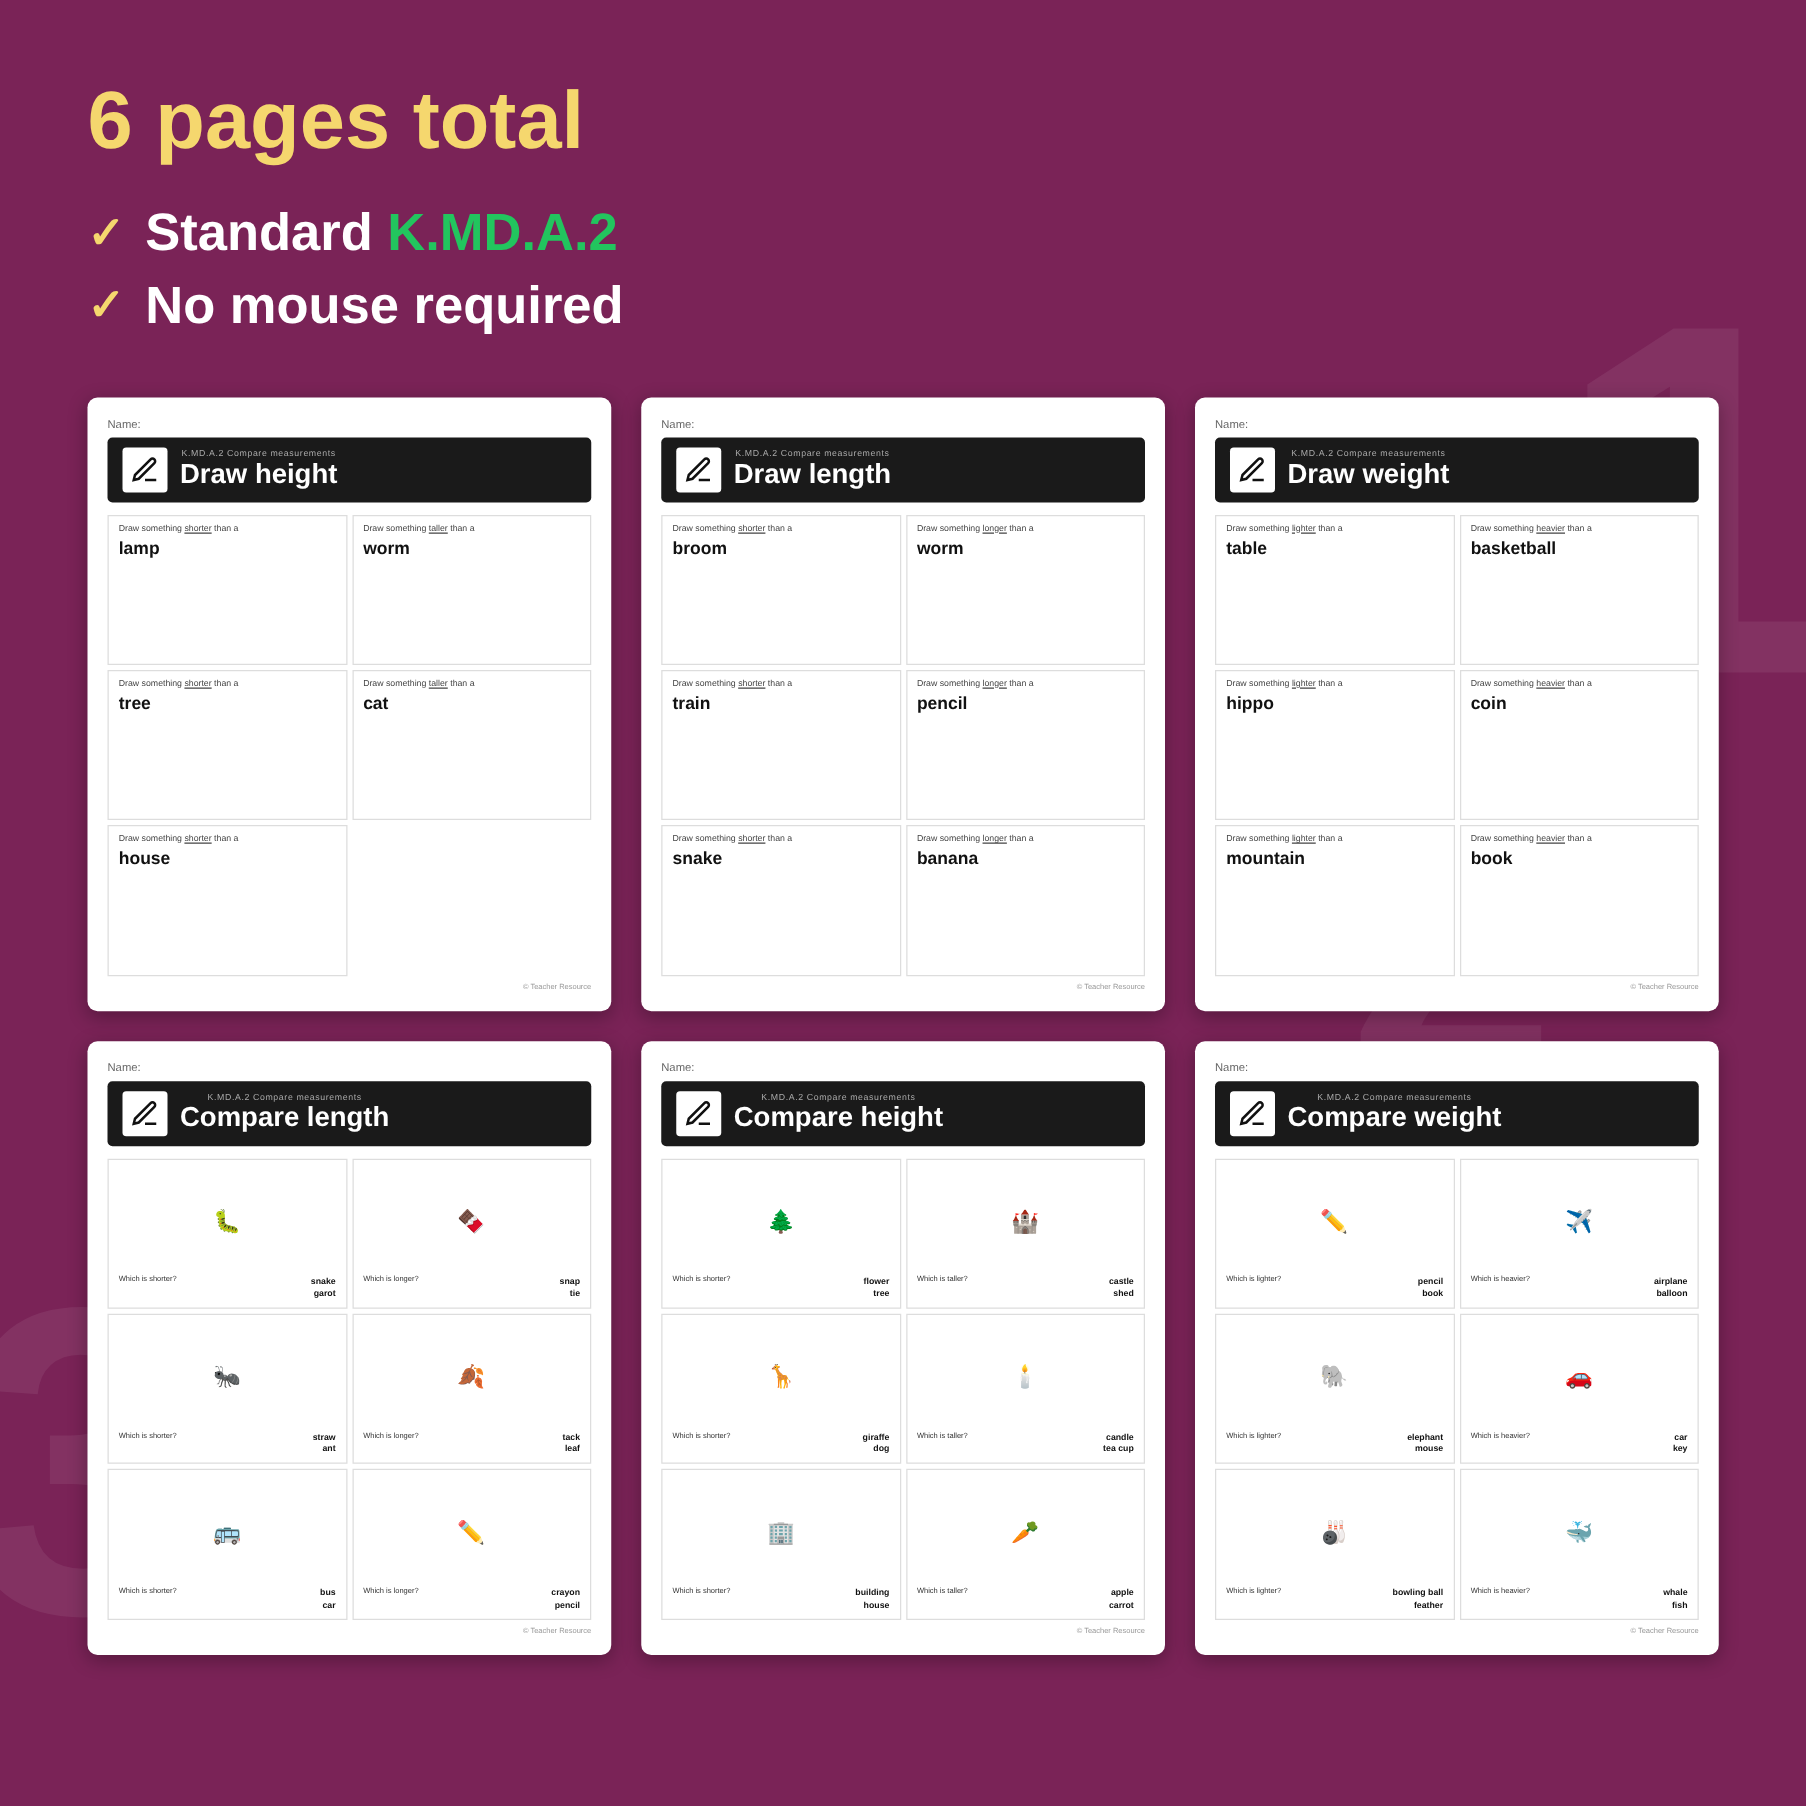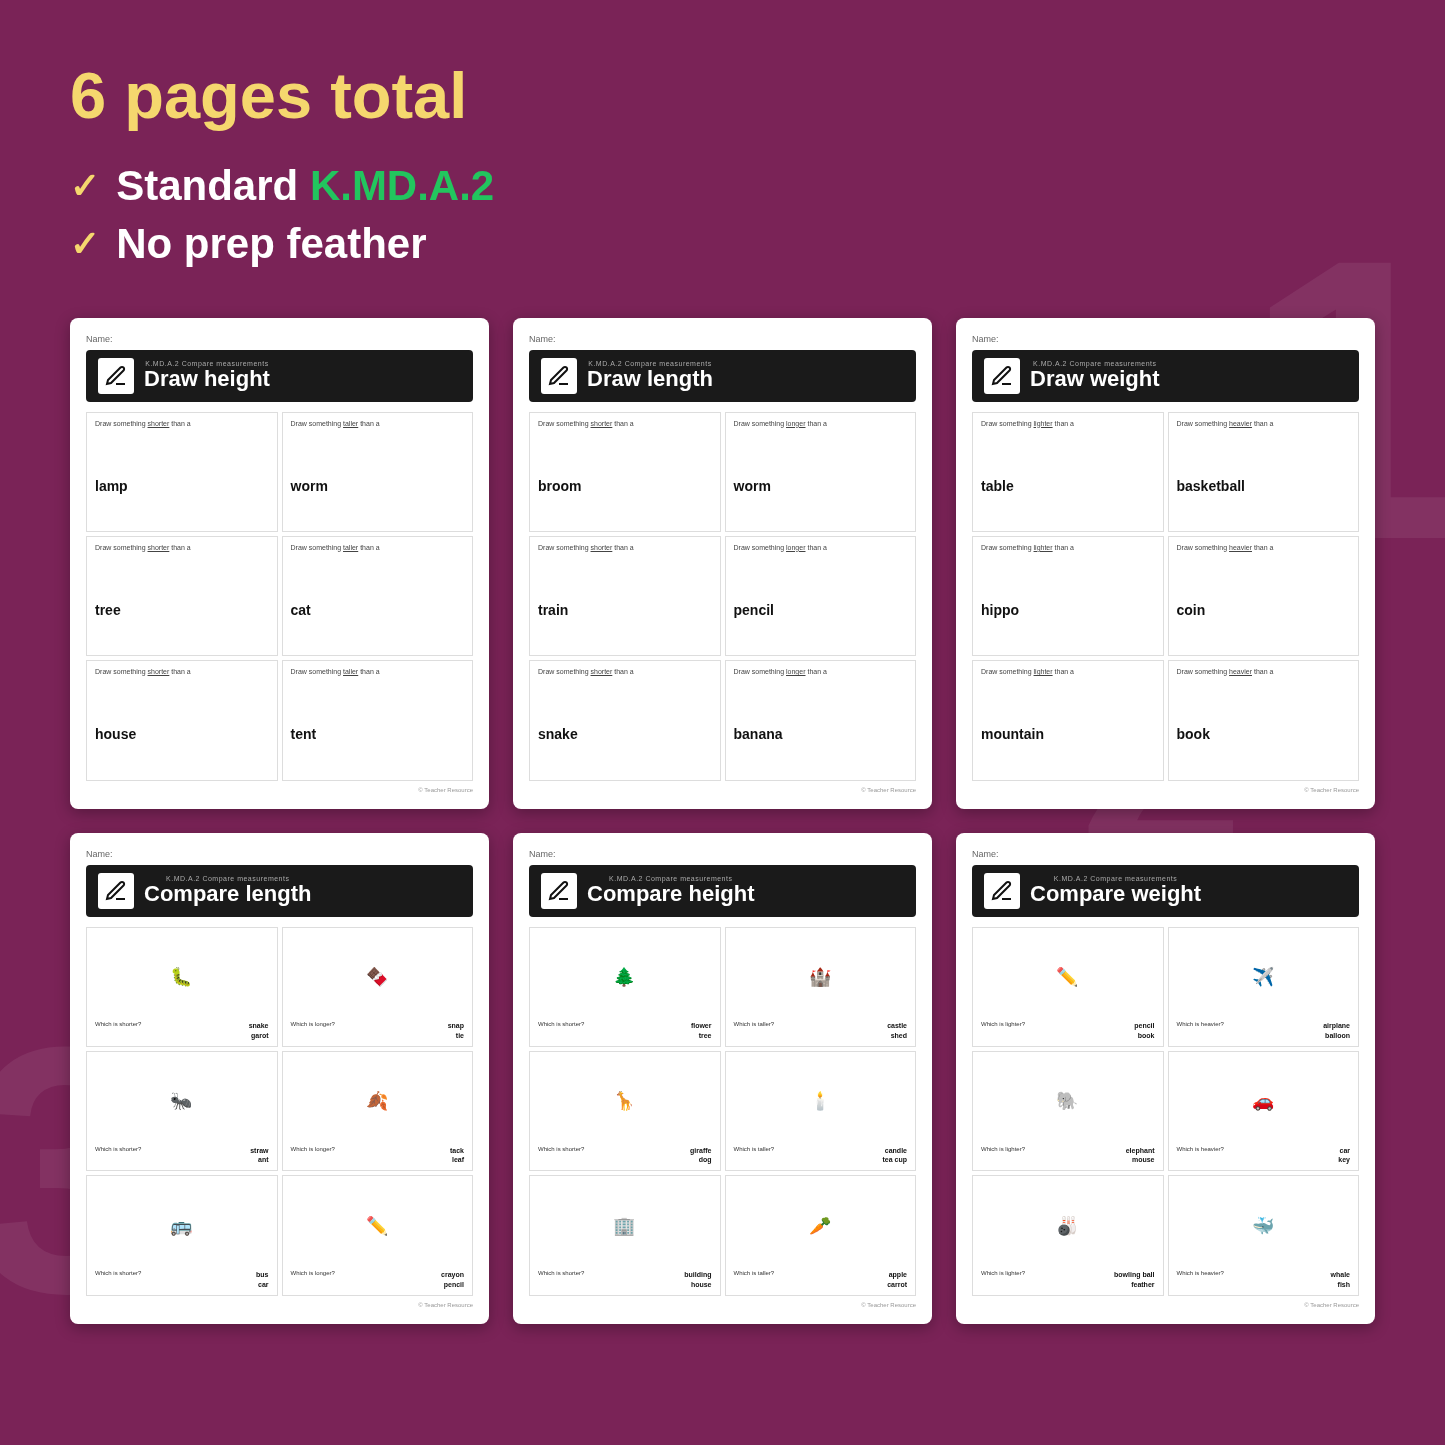--- a/index.html
+++ b/index.html
@@ -140,21 +140,20 @@
       grid-template-rows: repeat(3, 1fr);
       gap: 4px;
       flex: 1;
     }
 
     .draw-cell {
       border: 1px solid #ddd;
       padding: 6px 8px;
       display: flex;
       flex-direction: column;
-      gap: 48px;
     }
 
     .draw-cell-prompt {
       font-size: 7px;
       color: #444;
       line-height: 1.3;
     }
 
     .draw-cell-prompt u {
       text-decoration: underline;
@@ -246,21 +245,21 @@
 
   <div class="features">
     <div class="feature-item">
       <span class="checkmark">✓</span>
       <span class="feature-text">
         Standard <span class="highlight">K.MD.A.2</span>
       </span>
     </div>
     <div class="feature-item">
       <span class="checkmark">✓</span>
-      <span class="feature-text">No prep feather</span>
+      <span class="feature-text">No mouse required</span>
     </div>
   </div>
 
   <div class="worksheets-grid">
   <div class="worksheet-card">
         <div class="ws-name-line">Name:</div>
         <div class="ws-header">
           <div class="ws-header-icon">
             <svg viewBox="0 0 24 24" width="24" height="24" fill="none" stroke="#111" stroke-width="2">
     <path d="M12 20h9"></path>
@@ -286,24 +285,20 @@
             <div class="draw-cell-word">tree</div>
           </div>
           <div class="draw-cell">
             <div class="draw-cell-prompt">Draw something <u>taller</u> than a</div>
             <div class="draw-cell-word">cat</div>
           </div>
           <div class="draw-cell">
             <div class="draw-cell-prompt">Draw something <u>shorter</u> than a</div>
             <div class="draw-cell-word">house</div>
           </div>
-          <div class="draw-cell">
-            <div class="draw-cell-prompt">Draw something <u>taller</u> than a</div>
-            <div class="draw-cell-word">tent</div>
-          </div>
         </div>
         <div class="ws-footer">
           <span class="ws-footer-text">© Teacher Resource</span>
         </div>
       </div>
       <div class="worksheet-card">
         <div class="ws-name-line">Name:</div>
         <div class="ws-header">
           <div class="ws-header-icon">
             <svg viewBox="0 0 24 24" width="24" height="24" fill="none" stroke="#111" stroke-width="2">

